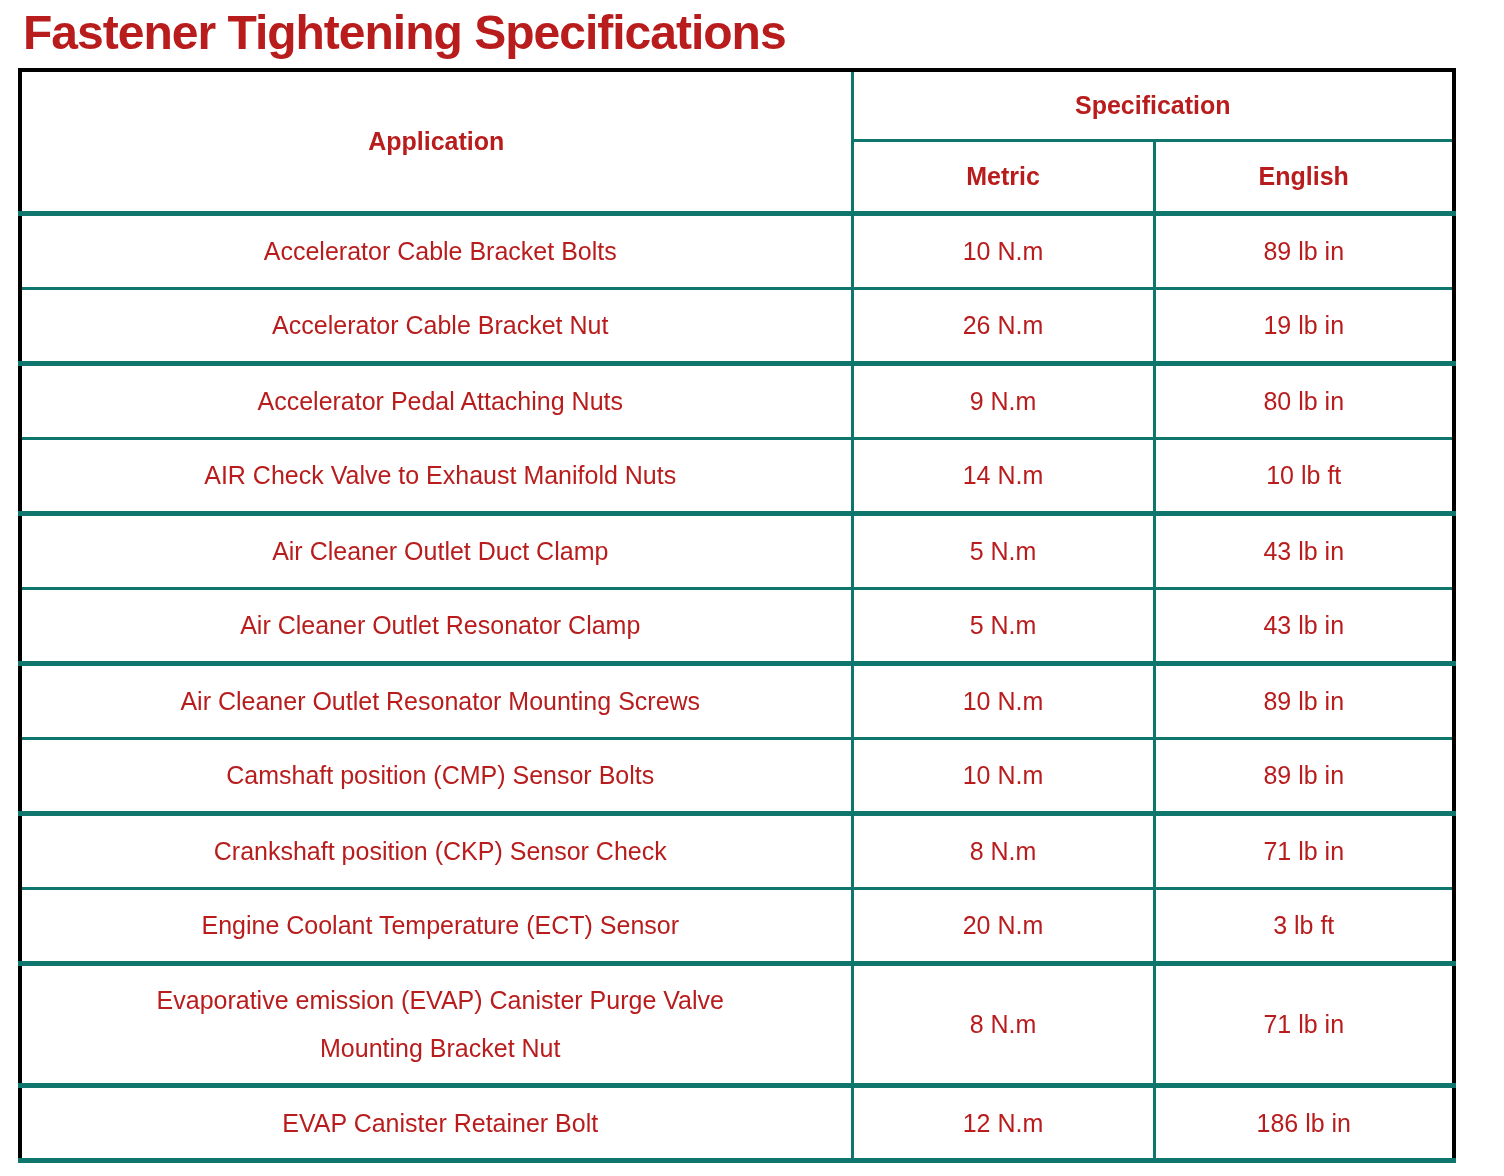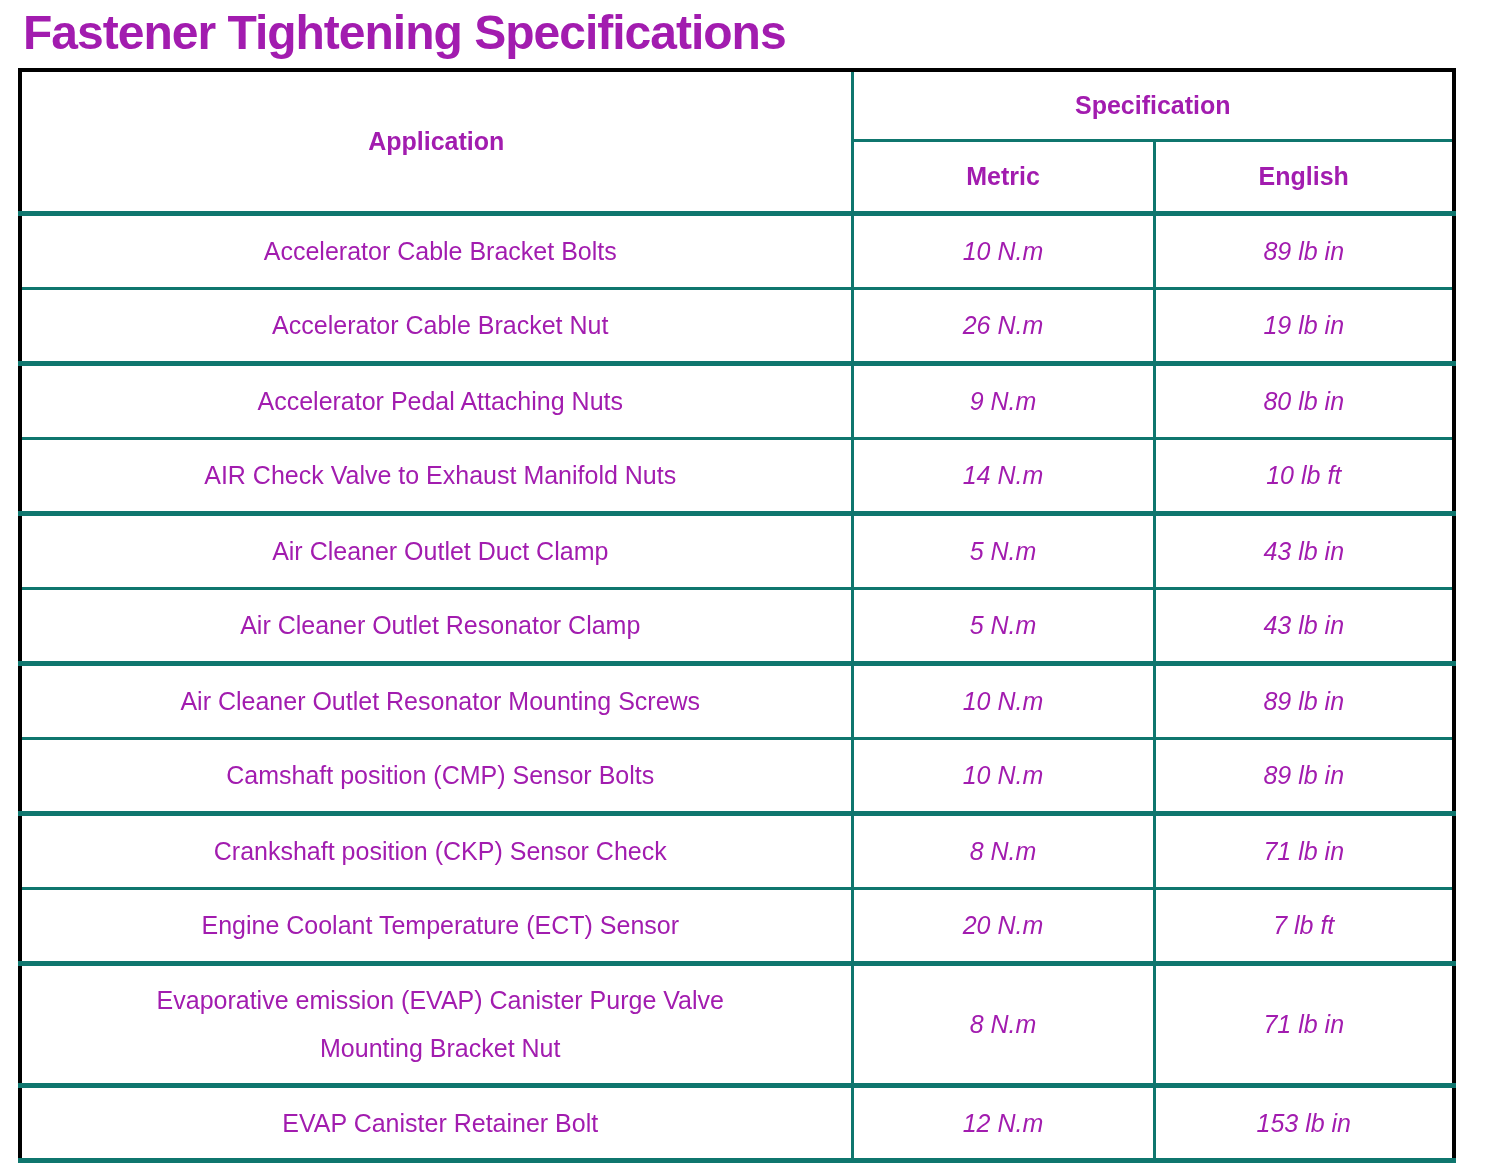--- a/index.html
+++ b/index.html
@@ -6,21 +6,21 @@
     margin: 0;
     padding: 0;
     background: #ffffff;
   }
   .page {
     position: relative;
     width: 1504px;
     height: 1176px;
     background: #ffffff;
     font-family: "Liberation Sans", "DejaVu Sans", sans-serif;
-    color: #a21caf;
+    color: #b91c1c;
     overflow: hidden;
   }
   h1.doc-title {
     margin: 0;
     padding: 6px 0 0 23px;
     font-size: 48px;
     line-height: 53px;
     font-weight: bold;
     letter-spacing: -1px;
     white-space: nowrap;
@@ -56,21 +56,20 @@
   .spec-table td.app-cell {
     text-align: center;
     padding-left: 16px;
     padding-right: 8px;
     line-height: 48px;
     white-space: pre-line;
   }
   .spec-table td.val-cell {
     text-align: center;
     line-height: 28px;
-    font-style: italic;
   }
   
   .spec-table tbody tr:nth-child(2n) td  { border-bottom-width: 5px; }
   .spec-table tbody tr:nth-child(11) td  { border-bottom-width: 5px; }
 </style>
 </head>
 <body>
 
 <div class="page">
   <h1 class="doc-title">Fastener Tightening Specifications</h1>
@@ -133,28 +132,28 @@
           <td class="val-cell">89 lb in</td>
         </tr>
         <tr>
           <td class="app-cell">Crankshaft position (CKP) Sensor Check</td>
           <td class="val-cell">8 N.m</td>
           <td class="val-cell">71 lb in</td>
         </tr>
         <tr>
           <td class="app-cell">Engine Coolant Temperature (ECT) Sensor</td>
           <td class="val-cell">20 N.m</td>
-          <td class="val-cell">7 lb ft</td>
+          <td class="val-cell">3 lb ft</td>
         </tr>
         <tr>
           <td class="app-cell">Evaporative emission (EVAP) Canister Purge Valve
 Mounting Bracket Nut</td>
           <td class="val-cell">8 N.m</td>
           <td class="val-cell">71 lb in</td>
         </tr>
         <tr>
           <td class="app-cell">EVAP Canister Retainer Bolt</td>
           <td class="val-cell">12 N.m</td>
-          <td class="val-cell">153 lb in</td>
+          <td class="val-cell">186 lb in</td>
         </tr>
       </tbody>
   </table>
 </div>
 
 </body></html>

